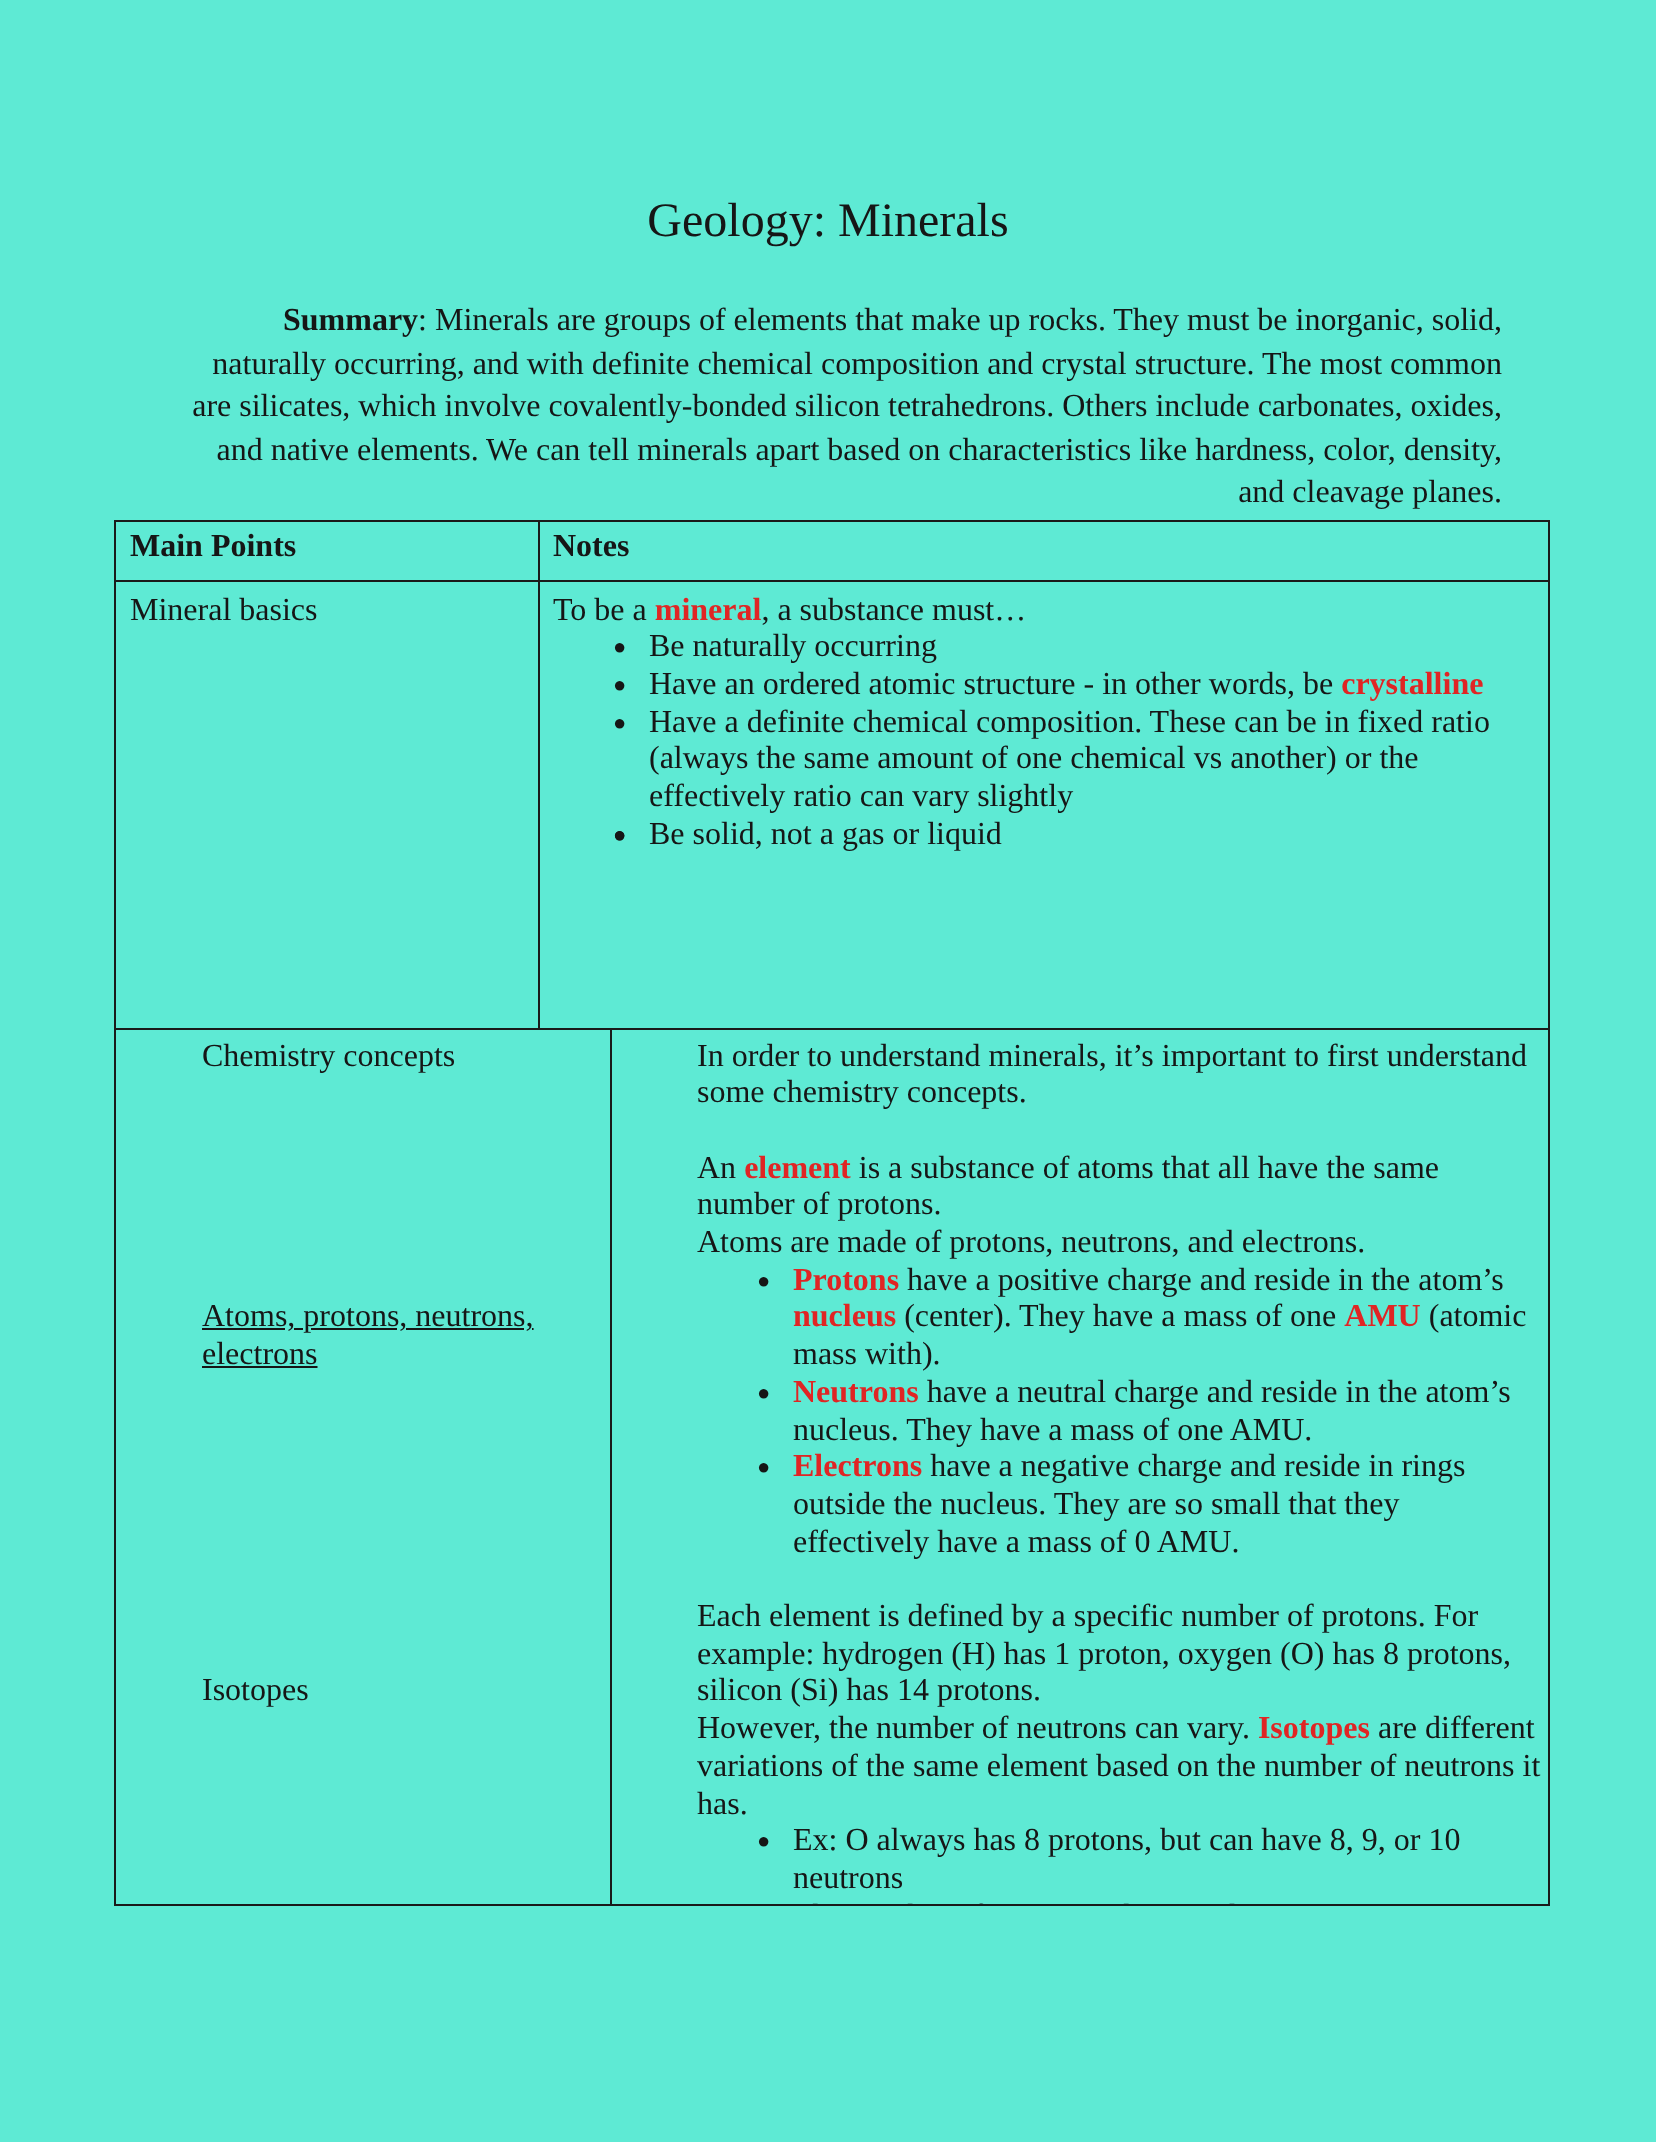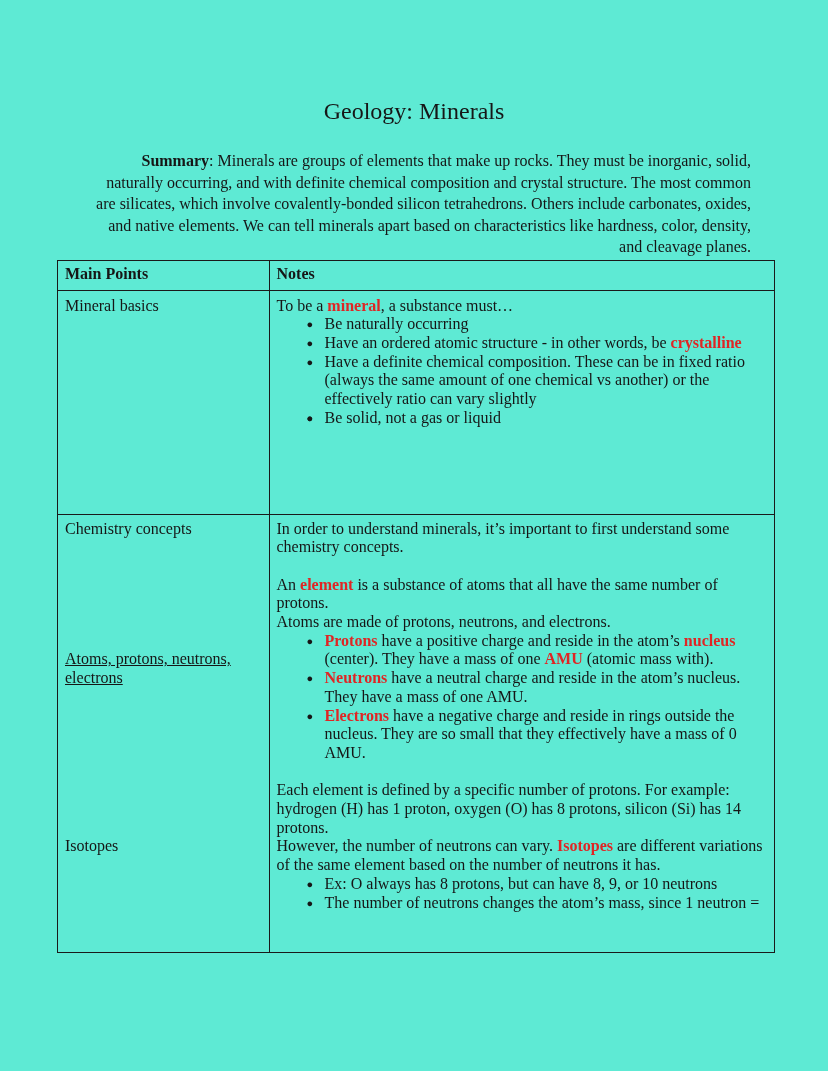--- a/index.html
+++ b/index.html
@@ -34,21 +34,21 @@
   .row2 { height:438.5px; }
 
   .cell { font-size:16px; line-height:18.7px; overflow:hidden; }
   .cell.main {
     flex:none; width:211.5px; border-right:1.5px solid var(--line);
     padding:5px 6px 0 7px;
   }
   .cell.notes { flex:1; padding:5px 3px 0 7px; }
   .t-header .cell { font-weight:bold; padding-top:4px; }
   .row1 .cell { padding-top:6px; }
-  .row2 .cell { padding-top:5px; }
+  .row2 .cell { padding-top:5px;margin-left:36px; }
 
   .row-label { line-height:18.7px; }
   .gap-atoms { margin-top:112.2px;text-decoration:underline; }
   .gap-isotopes { margin-top:149.6px; }
 
   .para { line-height:18.7px; }
   .blank { height:18.7px; }
   .bullet { position:relative; padding-left:48px; line-height:18.7px; }
   .bullet .dot {
     position:absolute; left:30px; top:0; font-size:11px; line-height:18.7px;

